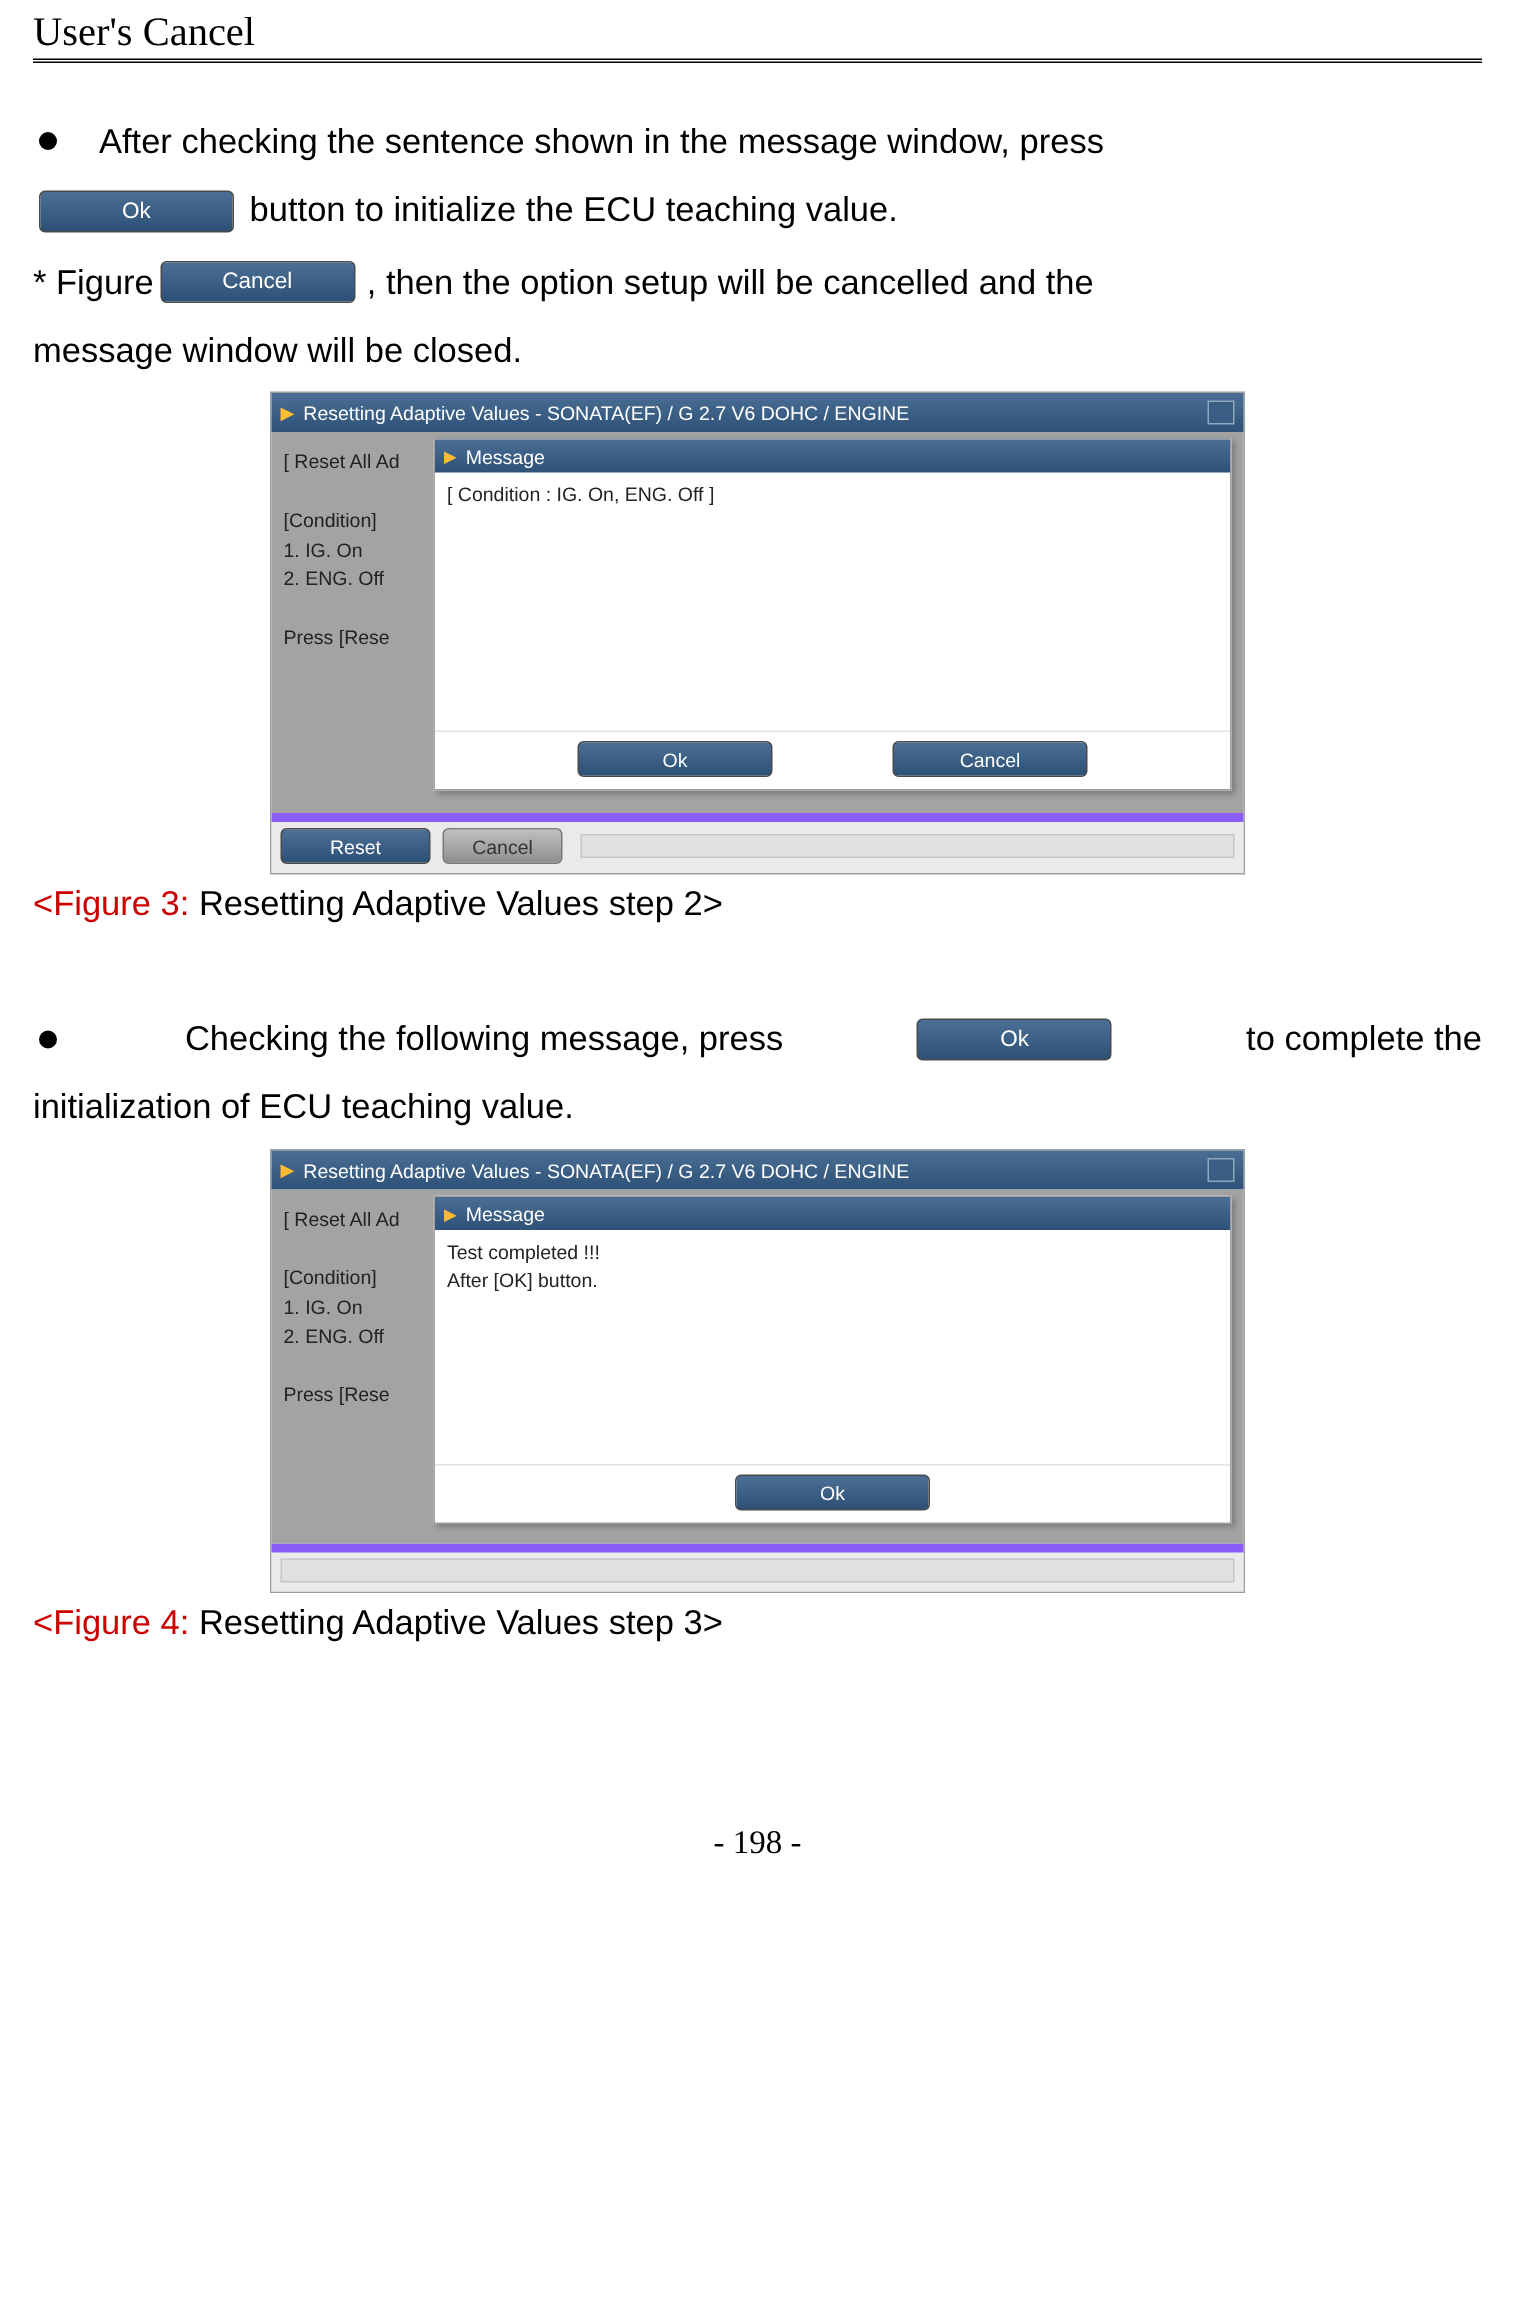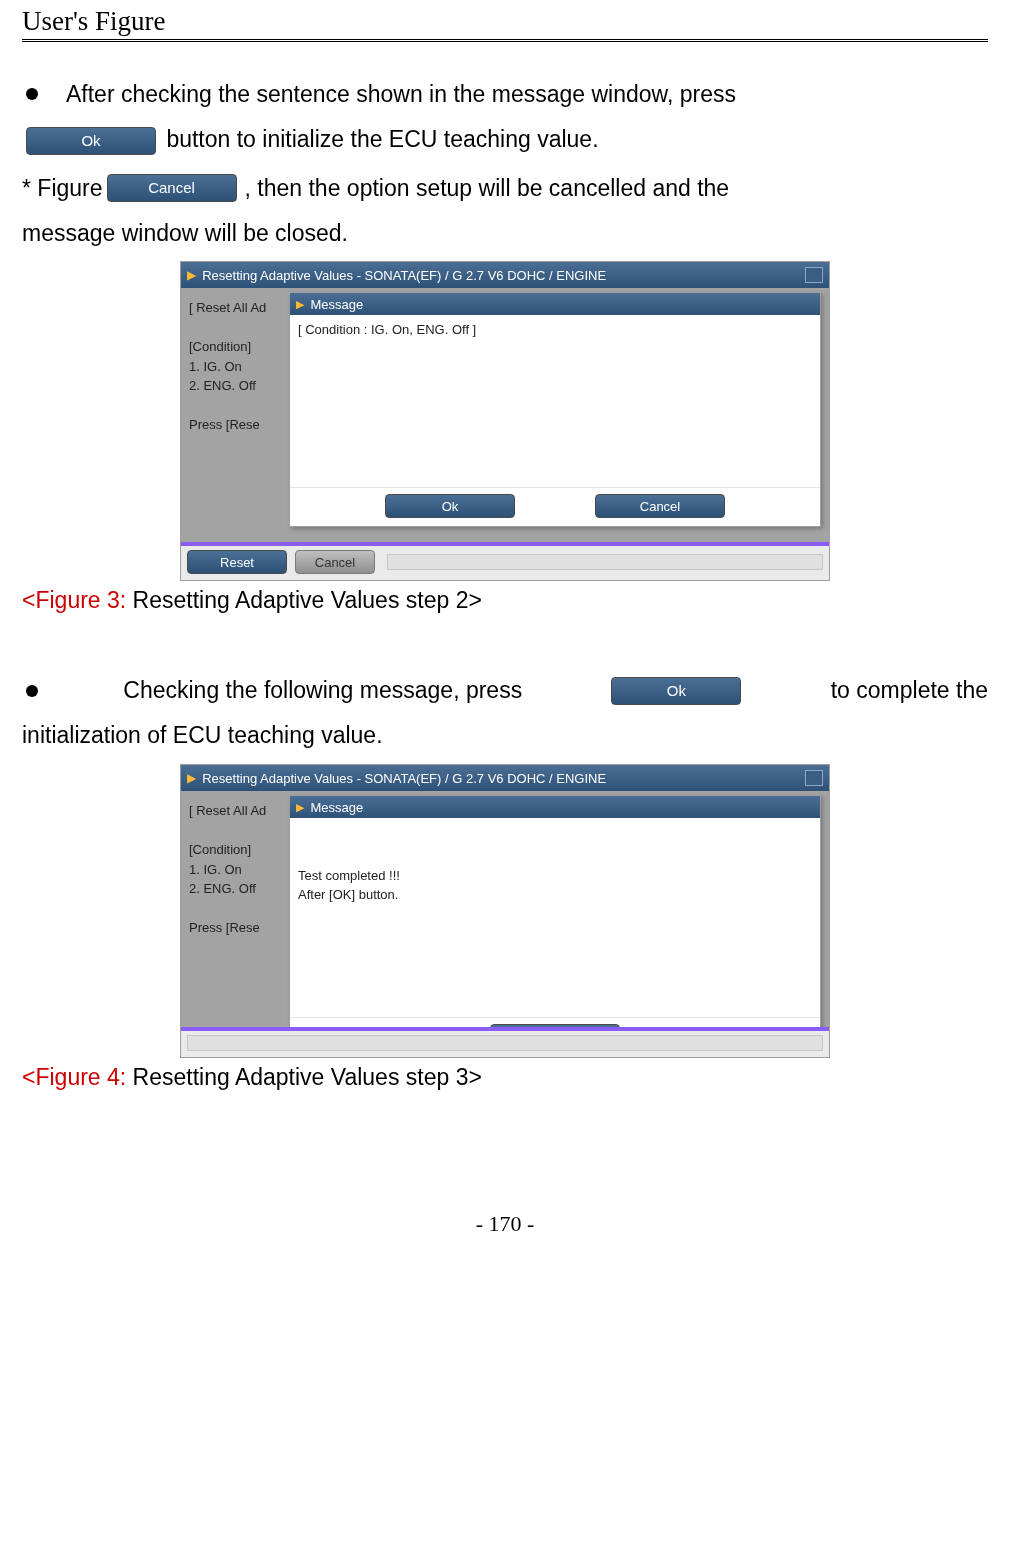--- a/index.html
+++ b/index.html
@@ -144,21 +144,21 @@
     background: linear-gradient(#4b6f95,#2d5077);
     color: #fff;
     font-size: 13px;
   }
   .ss-footer {
     display: flex;
     align-items: center;
     gap: 8px;
     padding: 4px 6px 6px 6px;
     background: #eaeaea;
-    border-top: 4px solid #8b5cf6;
+    border-top: 6px solid #8b5cf6;
   }
   .footer-btn {
     width: 100px; height: 24px;
     display: flex; align-items: center; justify-content: center;
     border-radius: 4px;
     border: 1px solid #4a4a4a;
     background: linear-gradient(#4b6f95,#2d5077);
     color: #fff;
     font-size: 13px;
   }
@@ -180,21 +180,21 @@
     font-size: 22px;
     text-align: center;
     margin-top: 120px;
   }
   .just { text-align: justify; }
 </style>
 </head>
 <body>
 
 <div class="page">
-  <div class="header-title">User's Figure</div>
+  <div class="header-title">User's Cancel</div>
   <div class="double-rule"></div>
 
   <div class="body-text">
     <div class="bullet-row">
       <span class="bullet-dot"></span>
       <span class="just" style="flex:1">After checking the sentence shown in the message window, press</span>
     </div>
     <div>
       <span class="inline-btn">Ok</span>
       <span> button to initialize the ECU teaching value.</span>
@@ -277,32 +277,32 @@
           <div>  1. IG. On</div>
           <div>  2. ENG. Off</div>
           <div>&nbsp;</div>
           <div>Press [Rese</div>
         </div>
         <div class="dialog">
           <div class="dialog-title">
             <span class="arrow">▶</span>
             <span>Message</span>
           </div>
-          <div class="dialog-content" style="height:156px;margin-top:43px;">
+          <div class="dialog-content" style="height:156px;">
             <div>Test completed !!!</div>
             <div>After [OK] button.</div>
           </div>
           <div class="dialog-buttons" style="gap:0;">
             <div class="dlg-btn">Ok</div>
           </div>
         </div>
       </div>
       <div class="ss-footer">
         <div class="footer-bar-rest" style="margin-left:0"></div>
       </div>
     </div>
   </div>
   <div class="caption">
     <span class="figtag">&lt;Figure 4:</span><span> Resetting Adaptive Values step 3&gt;</span>
   </div>
 
-  <div class="page-num">- 170 -</div>
+  <div class="page-num">- 198 -</div>
 </div>
 
 </body></html>

